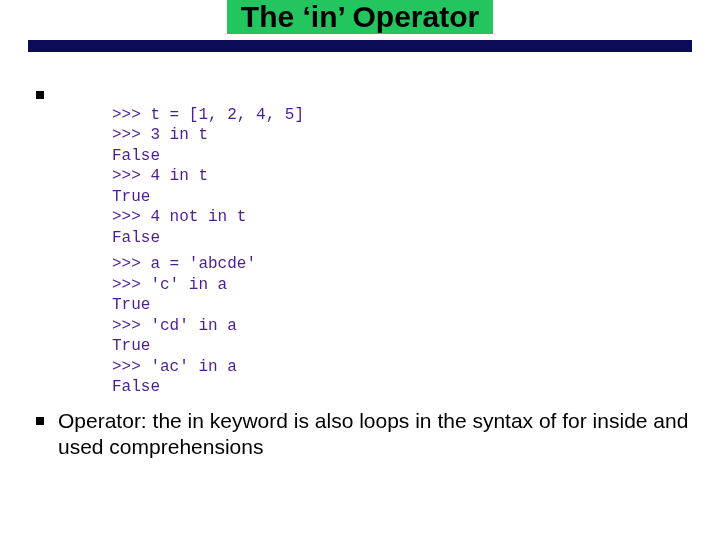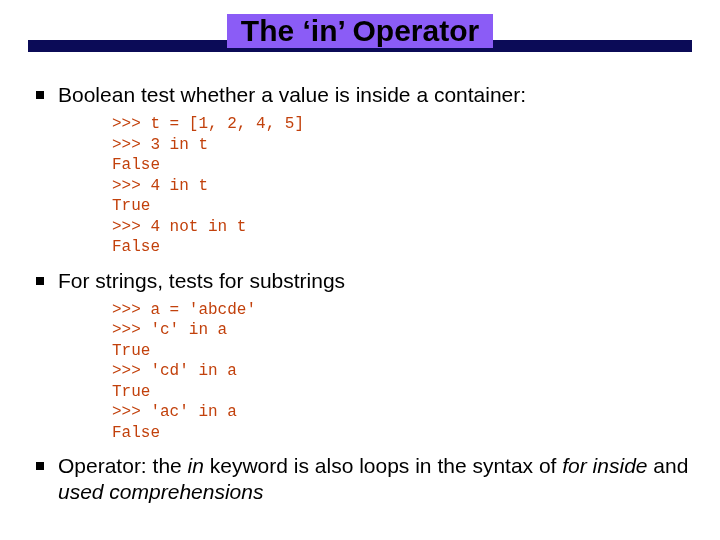--- a/index.html
+++ b/index.html
@@ -24,24 +24,23 @@
     top: 40px;
     z-index: 0;
   }
   .title {
     position: relative;
     z-index: 1;
     text-align: center;
     font-size: 30px;
     font-weight: bold;
     color: #000000;
-    background: #8b5cf6;
+    background: #22c55e;
     display: inline-block;
     padding: 0 14px;
-    margin-top: 14px;
   }
   .title-wrap {
     text-align: center;
     height: 64px;
   }
   .content {
     margin-top: 18px;
     padding-left: 8px;
   }
   .bullet {
@@ -62,52 +61,47 @@
   .bullet .btext {
     font-size: 21px;
     color: #000;
     line-height: 1.25;
   }
   .code-block {
     margin: 6px 0 4px 76px;
     font-family: "Courier New", Courier, monospace;
     font-size: 16px;
     line-height: 1.28;
-    color: #c2410c;
+    color: #4c1d95;
     white-space: pre;
   }
-  .italic { font-style: italic; }
+  .italic { }
 </style>
 </head>
 <body>
 
 <div class="slide">
   <div class="title-banner"></div>
   <div class="title-wrap">
     <h1 class="title">The ‘in’ Operator</h1>
   </div>
 
   <div class="content">
 
     <div class="bullet">
       <span class="dot"></span>
-      <span class="btext">Boolean test whether a value is inside a container:</span>
     </div>
     <div class="code-block">&gt;&gt;&gt; t = [1, 2, 4, 5]
 &gt;&gt;&gt; 3 in t
 False
 &gt;&gt;&gt; 4 in t
 True
 &gt;&gt;&gt; 4 not in t
 False</div>
 
-    <div class="bullet">
-      <span class="dot"></span>
-      <span class="btext">For strings, tests for substrings</span>
-    </div>
     <div class="code-block">&gt;&gt;&gt; a = 'abcde'
 &gt;&gt;&gt; 'c' in a
 True
 &gt;&gt;&gt; 'cd' in a
 True
 &gt;&gt;&gt; 'ac' in a
 False</div>
 
     <div class="bullet">
       <span class="dot"></span>

